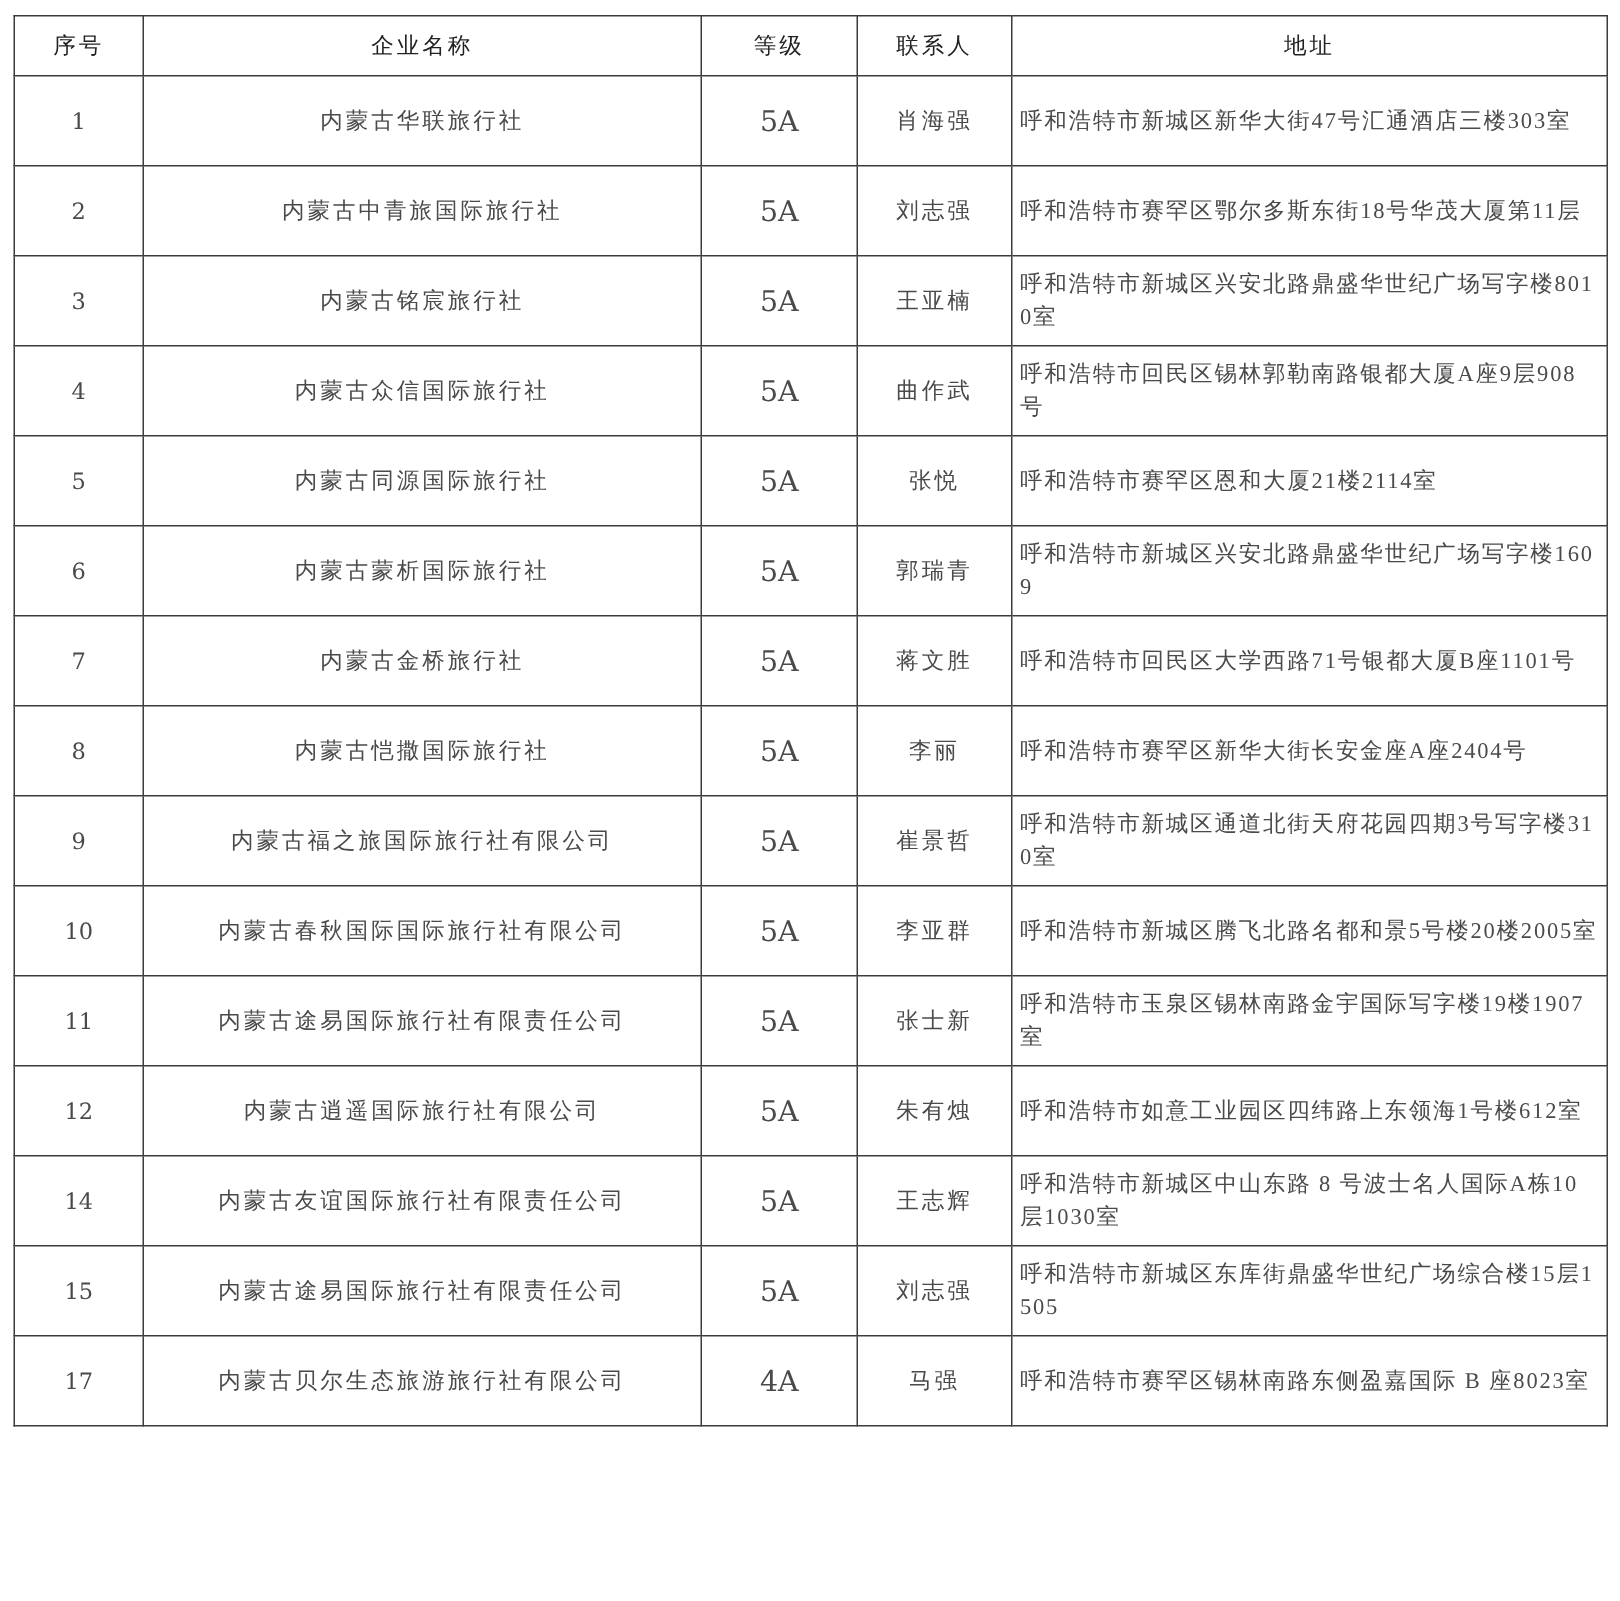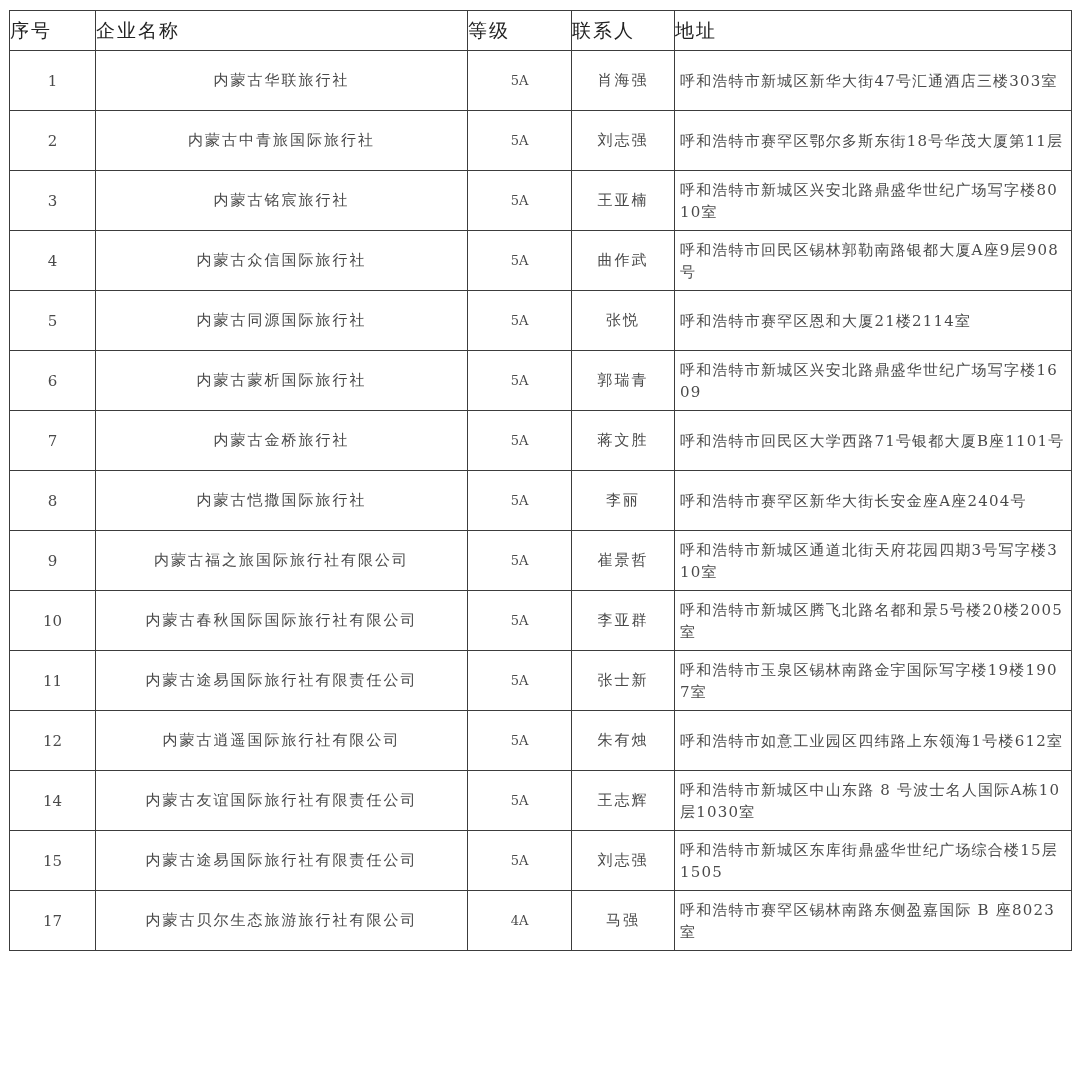--- a/index.html
+++ b/index.html
@@ -28,45 +28,46 @@
     }
     th, td {
       border: 1.5px solid #3c3c3c;
       padding: 0;
       vertical-align: middle;
       font-weight: normal;
       overflow: hidden;
     }
     th {
       height: 39px;
-      font-size: 19px;
+      font-size: 15px;
       color: #222;
-      text-align: left;
+      text-align: center;
       letter-spacing: 2px;
     }
     td {
       height: 55px;
       font-size: 15px;
       color: #4a4a4a;
     }
     col.c-no { width: 86px; }
     col.c-name { width: 372px; }
     col.c-grade { width: 104px; }
     col.c-contact { width: 103px; }
     col.c-addr { width: 397px; }
     .center { text-align: center; }
     .name { letter-spacing: 2px; }
     .contact { letter-spacing: 2px; }
-    .grade { font-size: 13px; }
+    .grade { font-size: 19px; }
     .addr {
       text-align: left;
       padding: 2px 4px 2px 5px;
       line-height: 22px;
       letter-spacing: 1.2px;
       word-break: break-all;
+      font-family: Liberation Serif, serif;
     }
   </style>
 </head>
 <body>
 
 <div class="sheet">
   <table>
     <colgroup>
       <col class="c-no">
         <col class="c-name">

